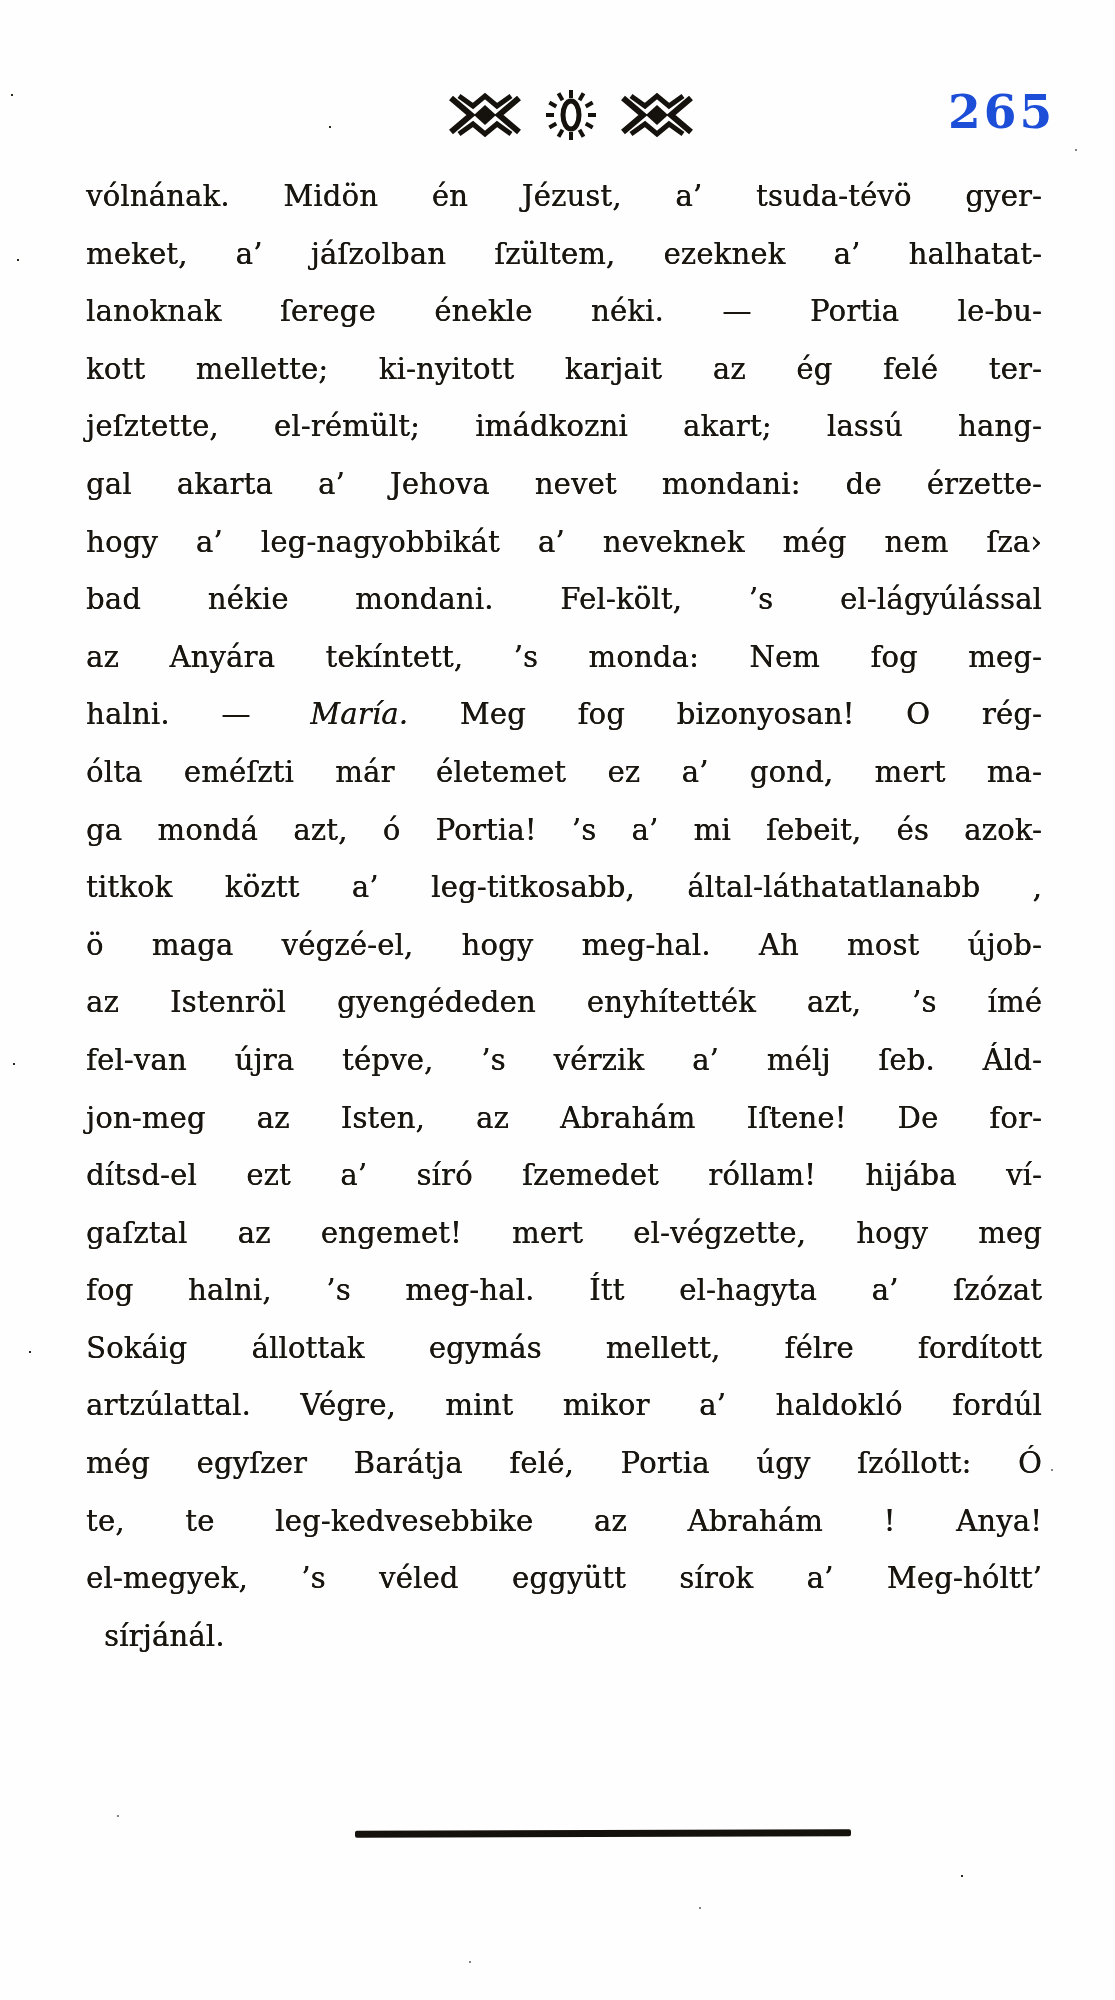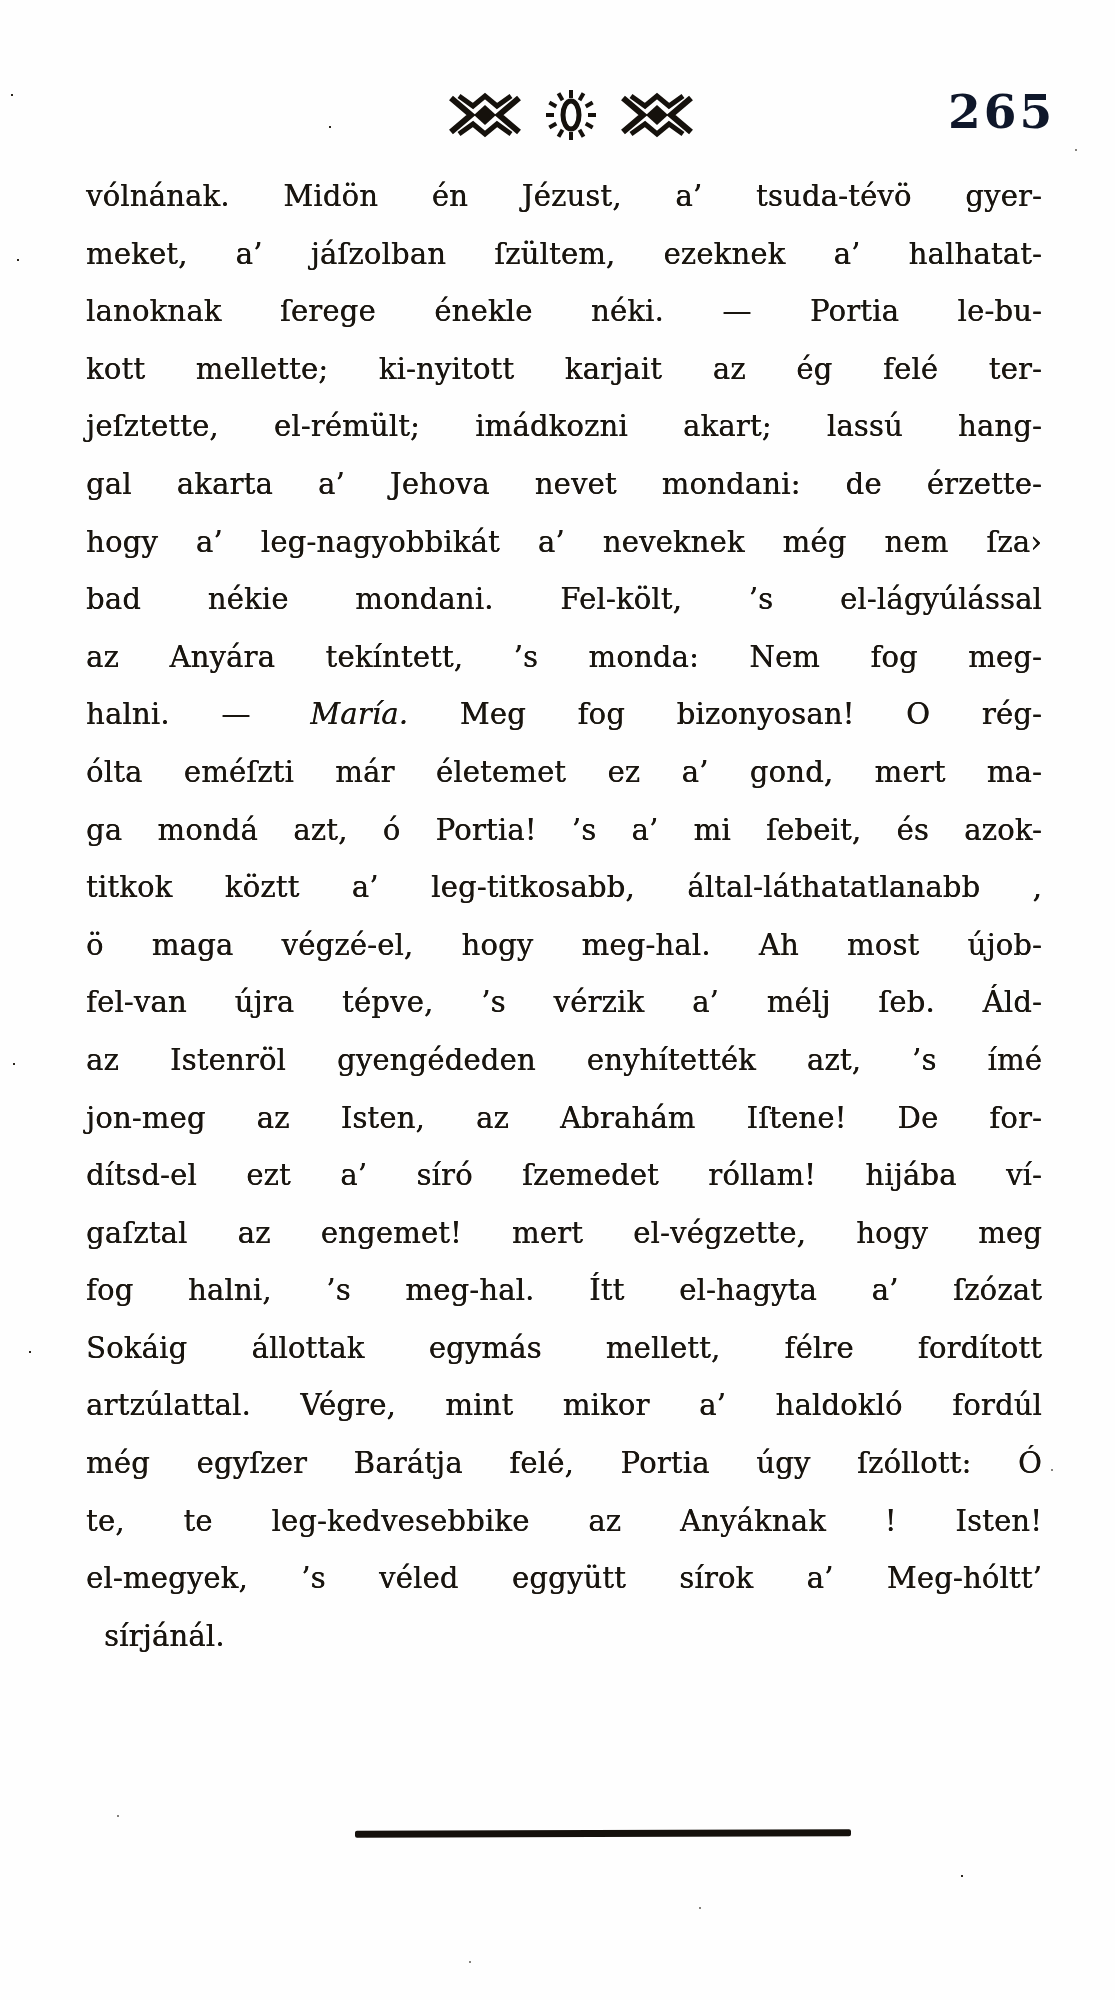--- a/index.html
+++ b/index.html
@@ -49,21 +49,21 @@
     gap: 22px;
   }
   .ornament svg { display: block; }
   .page-number {
     position: absolute;
     left: 948px;
     top: 84px;
     font-size: 47px;
     font-weight: bold;
     letter-spacing: 3px;
-    color: #0f172a;
+    color: #1d4ed8;
   }
   .text-block {
     position: absolute;
     left: 86px;
     top: 168px;
     width: 956px;
     font-size: 29px;
     line-height: 57.6px;
     letter-spacing: 0.2px;
     text-shadow: 0.35px 0.35px 0 currentColor;
@@ -143,29 +143,29 @@
       <div class="text-line">jeſztette, el-rémült; imádkozni akart; lassú hang-</div>
       <div class="text-line">gal akarta a’ Jehova nevet mondani: de érzette-</div>
       <div class="text-line">hogy a’ leg-nagyobbikát a’ neveknek még nem ſza›</div>
       <div class="text-line">bad nékie mondani.  Fel-költ, ’s el-lágyúlással</div>
       <div class="text-line">az Anyára tekíntett, ’s monda: Nem fog meg-</div>
       <div class="text-line"><span>halni. —  </span><span class="italic">María.</span><span> Meg fog bizonyosan! O rég-</span></div>
       <div class="text-line">ólta eméſzti már életemet ez a’ gond, mert ma-</div>
       <div class="text-line">ga mondá azt, ó Portia! ’s a’ mi ſebeit, és azok-</div>
       <div class="text-line">titkok köztt a’ leg-titkosabb, által-láthatatlanabb ,</div>
       <div class="text-line">ö maga végzé-el, hogy meg-hal. Ah most újob-</div>
+      <div class="text-line">az Istenröl gyengédeden enyhítették azt, ’s ímé</div>
       <div class="text-line">fel-van újra tépve, ’s vérzik a’ mélj ſeb.  Áld-</div>
-      <div class="text-line">az Istenröl gyengédeden enyhítették azt, ’s ímé</div>
       <div class="text-line">jon-meg az Isten, az Abrahám Iſtene! De for-</div>
       <div class="text-line">dítsd-el ezt a’ síró ſzemedet róllam! hijába ví-</div>
       <div class="text-line">gaſztal az engemet! mert el-végzette, hogy meg</div>
       <div class="text-line">fog halni, ’s meg-hal.  Ítt el-hagyta a’ ſzózat</div>
       <div class="text-line">Sokáig állottak egymás mellett, félre fordított</div>
       <div class="text-line">artzúlattal. Végre, mint mikor a’ haldokló fordúl</div>
       <div class="text-line">még egyſzer Barátja felé, Portia úgy ſzóllott: Ó</div>
-      <div class="text-line">te, te leg-kedvesebbike az Anyáknak ! Isten!</div>
+      <div class="text-line">te, te leg-kedvesebbike az Abrahám ! Anya!</div>
       <div class="text-line">el-megyek, ’s véled eggyütt sírok a’ Meg-hóltt’</div>
       <div class="text-line last">sírjánál.</div>
     </div>
 
   <div class="divider"></div>
 
 </div>
 
 </body></html>

